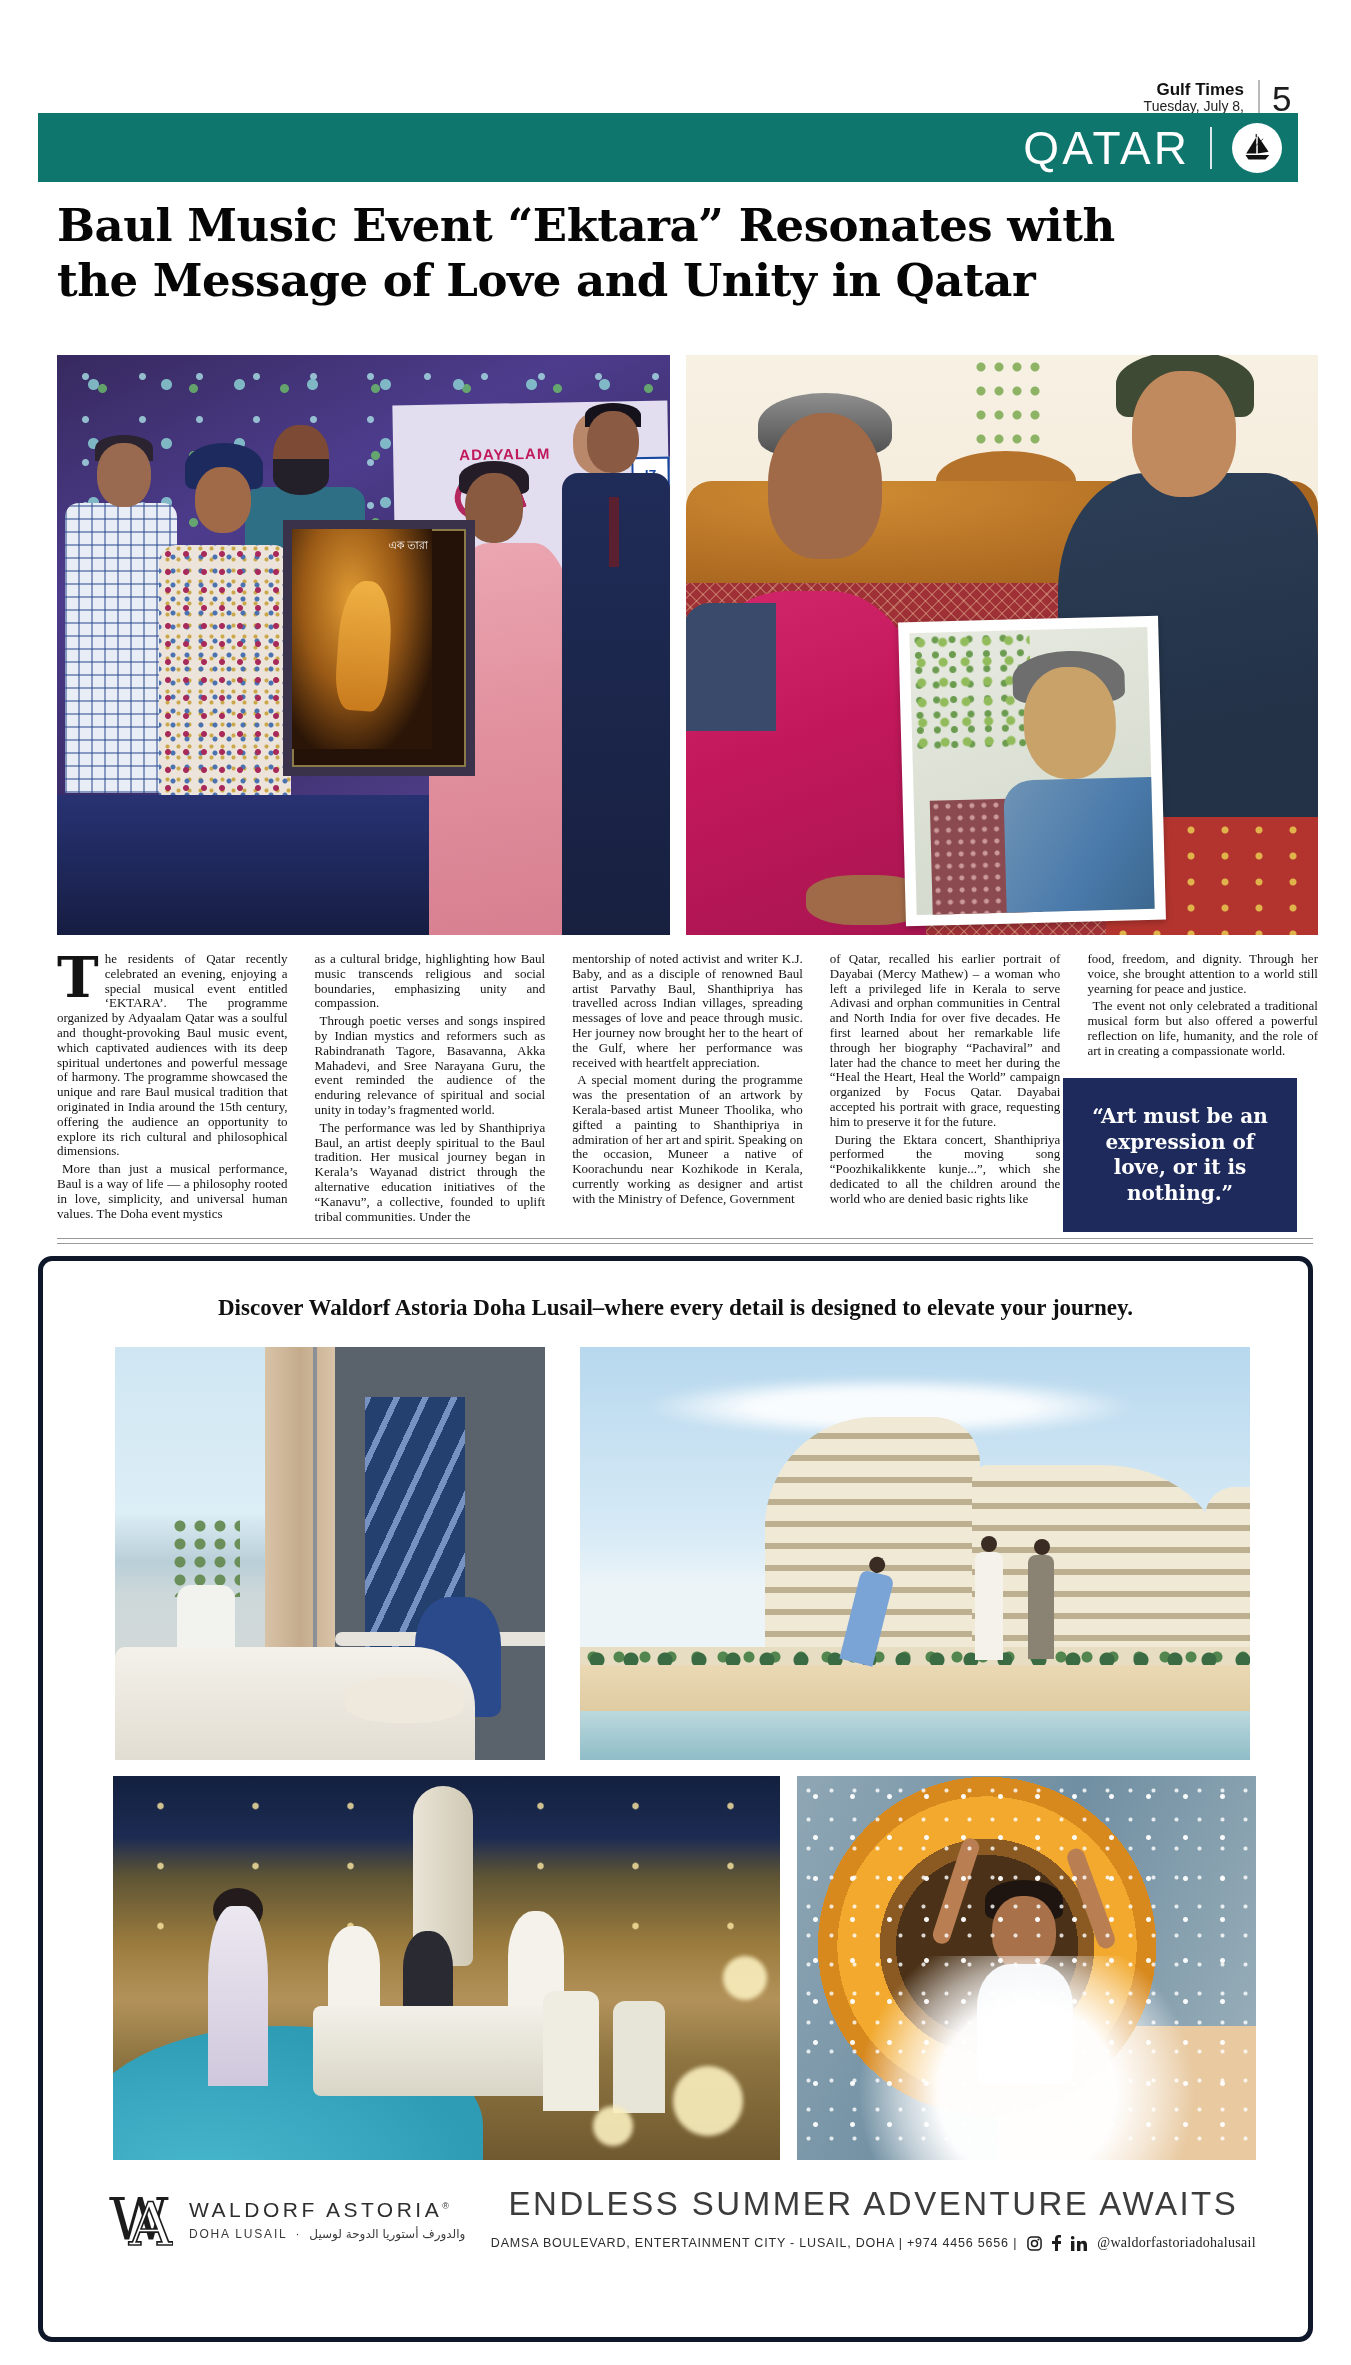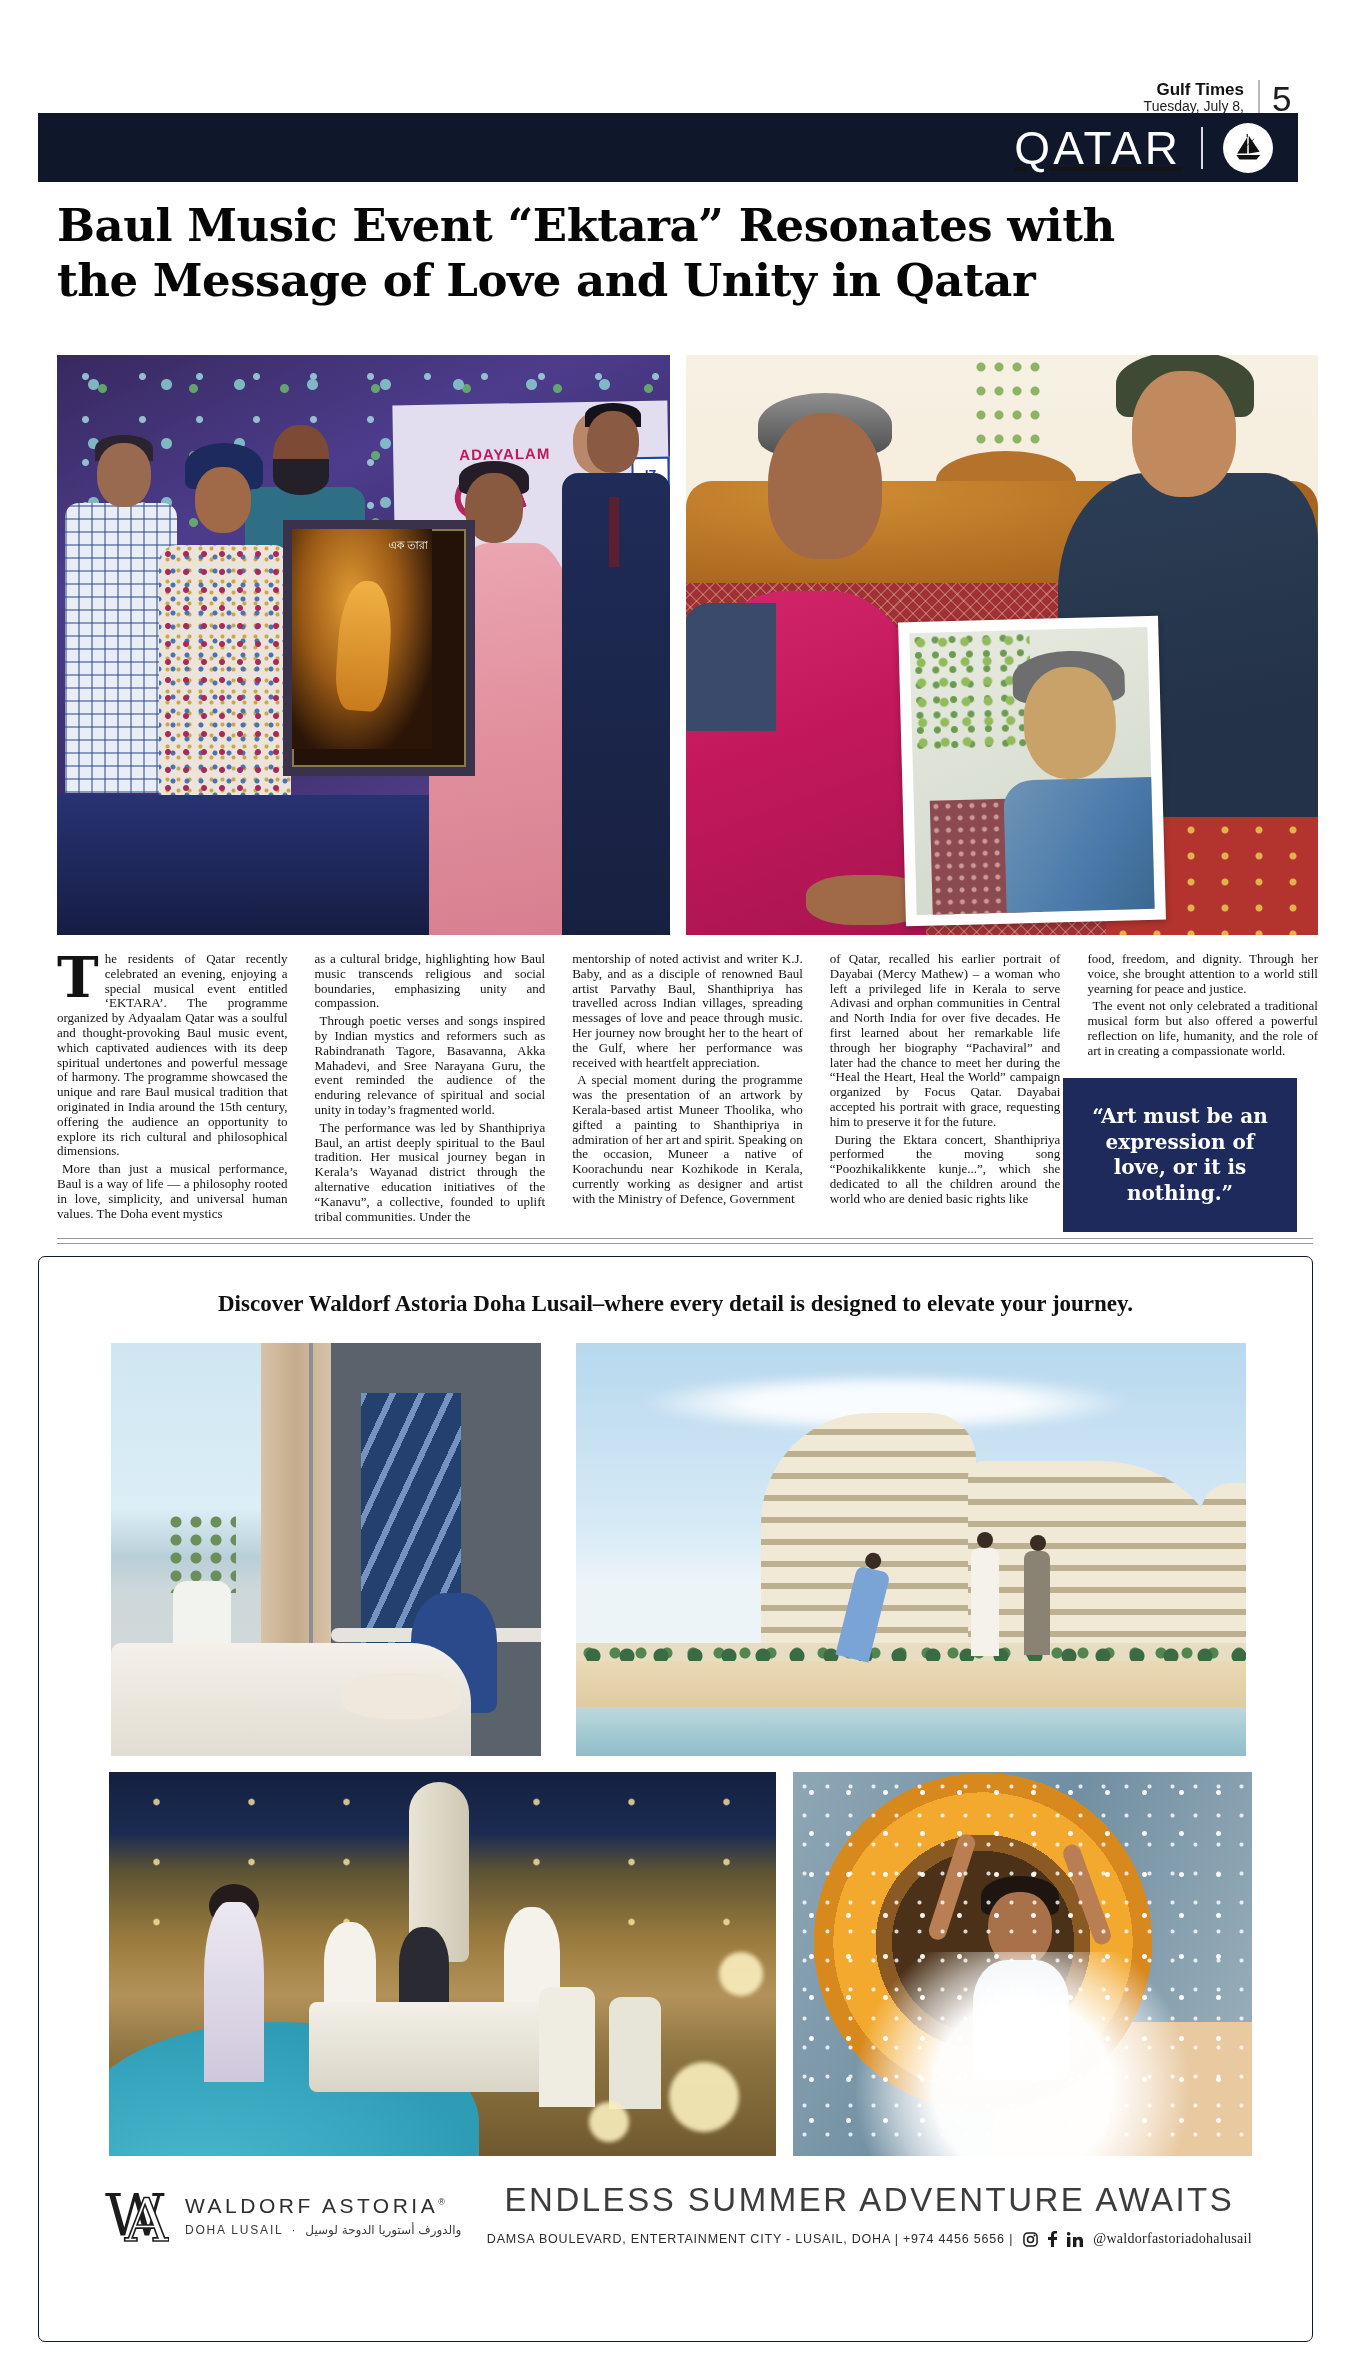--- a/index.html
+++ b/index.html
@@ -8,22 +8,22 @@
 
   
   .mast{position:absolute;top:80px;left:1118px;display:flex;align-items:flex-start;}
   .mast-text{width:126px;text-align:right;font-family:"Liberation Sans",sans-serif;line-height:1.12;}
   .mast-paper{font-weight:700;font-size:17px;color:#111;}
   .mast-date{font-size:14px;color:#222;}
   .mast-bar{width:2px;height:38px;background:#b9b9b9;margin:0 12px 0 14px;}
   .mast-page{font-family:"Liberation Sans",sans-serif;font-size:35px;line-height:38px;color:#1d1d1d;}
 
   
-  .banner{position:absolute;left:38px;top:113px;width:1260px;height:69px;background:#0f172a;
-          display:flex;align-items:center;justify-content:flex-end;padding-right:25px;box-sizing:border-box;text-decoration:underline;}
+  .banner{position:absolute;left:38px;top:113px;width:1260px;height:69px;background:#0f766e;
+          display:flex;align-items:center;justify-content:flex-end;padding-right:16px;box-sizing:border-box;}
   .banner-label{color:#fff;font-family:"Liberation Sans",sans-serif;font-weight:300;font-size:46px;letter-spacing:3px;}
   .banner-sep{width:2px;height:42px;background:rgba(255,255,255,.85);margin:0 20px;}
   .banner-circle{width:50px;height:50px;border-radius:50%;background:#fff;display:flex;align-items:center;justify-content:center;}
 
   
   .headline{position:absolute;left:57px;top:198px;width:1080px;font-family:"DejaVu Serif",serif;
             font-weight:700;font-size:45px;line-height:1.23;letter-spacing:-.5px;color:#060606;}
 
   
   .photo{position:absolute;top:355px;height:580px;overflow:hidden;}
@@ -125,22 +125,22 @@
   .dropcap::first-letter{float:left;font-family:"DejaVu Serif",serif;font-weight:700;
     font-size:56px;line-height:44px;padding:3px 6px 0 0;}
   .quotebox{position:absolute;left:1063px;top:1078px;width:234px;height:154px;background:#1e2a5c;
     color:#fff;text-align:center;padding:26px 16px 0;box-sizing:border-box;}
   .quote-text{font-family:"DejaVu Serif",serif;font-weight:700;font-size:20px;line-height:1.28;}
   .quote-attr{font-family:"DejaVu Serif",serif;font-weight:700;font-size:23px;margin-top:24px;}
   .double-rule{position:absolute;left:57px;top:1238px;width:1256px;height:4px;
     border-top:1px solid #9a9a9a;border-bottom:1px solid #9a9a9a;}
 
   
-  .adbox{position:absolute;left:38px;top:1256px;width:1275px;height:1086px;border:1px solid #0f172a;
-    border-radius:7px;box-sizing:border-box;}
+  .adbox{position:absolute;left:38px;top:1256px;width:1275px;height:1086px;border:5px solid #0f172a;
+    border-radius:14px;box-sizing:border-box;}
   .adbox .ph{position:absolute;overflow:hidden;}
   .adbox .ph *{position:absolute;}
   .ad-headline{position:absolute;top:34px;left:0;width:100%;text-align:center;
     font-family:"Liberation Serif",serif;font-weight:600;font-size:23px;color:#101010;}
 
   .ph-interior{left:72px;top:86px;width:430px;height:413px;background:#5a626c;}
   .in-view{left:0;top:0;width:200px;height:413px;
     background:linear-gradient(180deg,#cfe6f2 0%,#dceef6 40%,#b9cfd8 52%,#cdd8da 60%,#d9d9d3 100%);}
   .in-frame{left:198px;top:0;width:4px;height:413px;background:#8b8f96;}
   .in-curtain{left:150px;top:0;width:70px;height:340px;background:linear-gradient(90deg,#d8c3a8,#c4ab8c 50%,#d8c3a8);}

